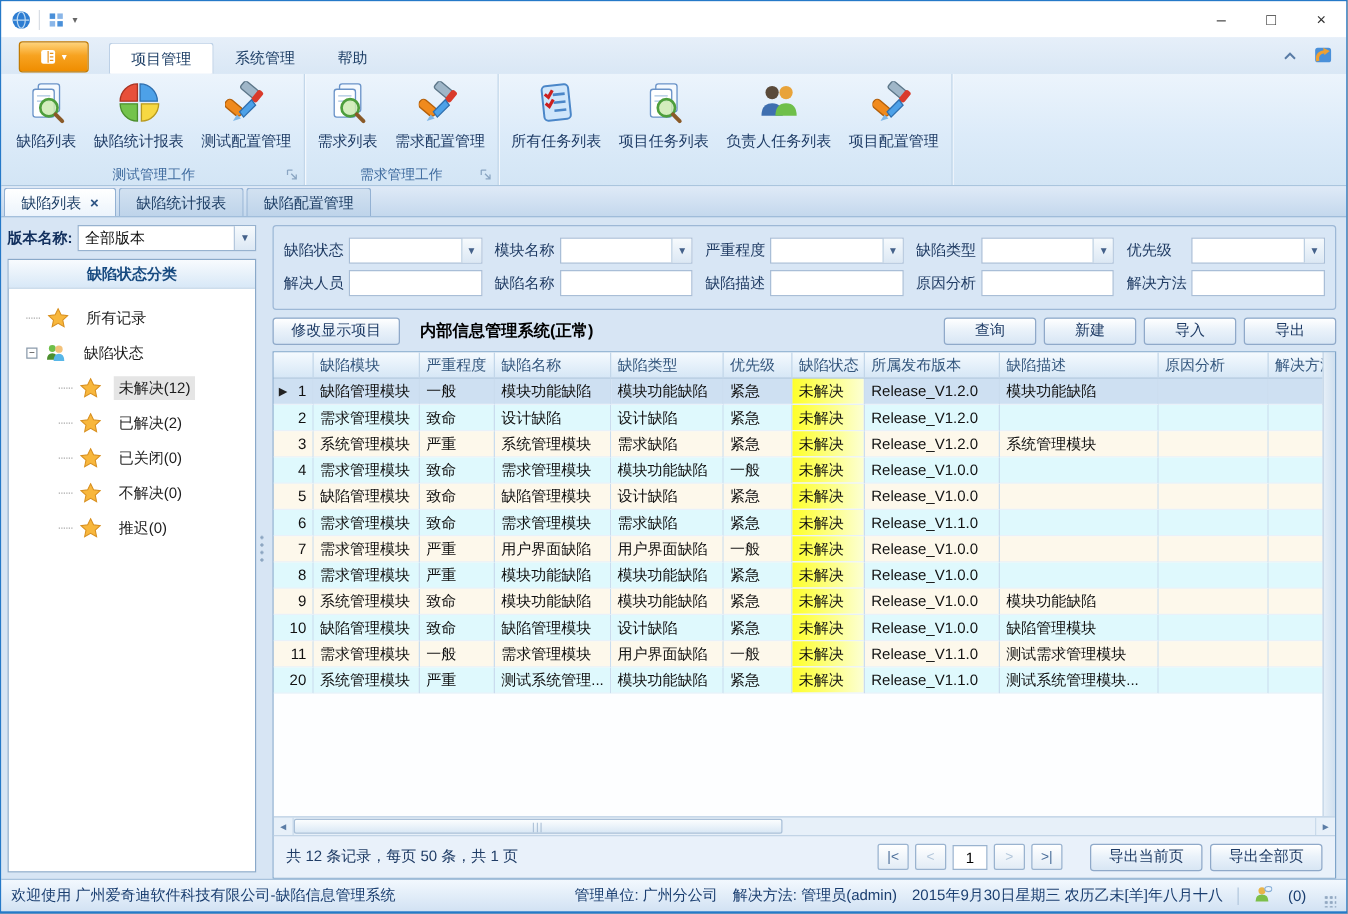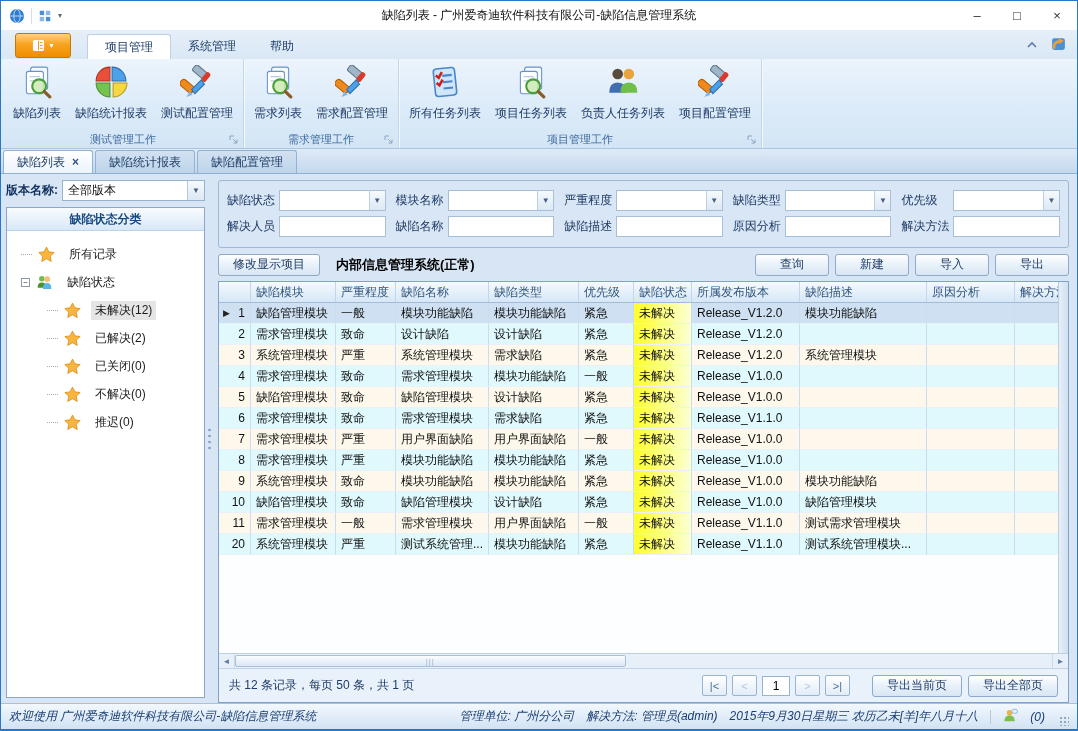--- a/index.html
+++ b/index.html
@@ -115,21 +115,21 @@
   .grid-footer{height:34px;background:#e9f1fa;border-top:1px solid #c2d4e6;display:flex;align-items:center;padding:0 10px;gap:6px;flex:none;justify-content:center;}
   .finfo{color:#1f3c66;}
   .pager{display:flex;gap:5px;margin-left:auto;margin-right:16px;align-items:center;}
   .pbtn{min-width:25px;height:21px;border:1px solid #9ab3cf;border-radius:2px;background:linear-gradient(#ffffff,#e2ecf6);
         color:#4a6d99;display:flex;align-items:center;justify-content:center;font-size:11px;}
   .pbtn.dim{color:#b2c6da;}
   .pinput{width:28px;height:20px;border:1px solid #9ab3cf;background:#fff;text-align:center;font:inherit;padding:0;}
 
   
   .statusbar{height:26px;background:linear-gradient(#f2f8fe,#d2e2f3);border-top:1px solid #a8c2dc;display:flex;align-items:center;
-             padding:0 8px;color:#1a3e70;flex:none;font-style:italic;}
+             padding:0 8px;color:#1a3e70;flex:none;}
   .sb-right{margin-left:auto;display:flex;align-items:center;gap:12px;}
   .sb-div{width:1px;height:14px;background:#b3c8dd;}
   .sb-grip{width:10px;height:10px;background:radial-gradient(circle,#93a9c2 1px,transparent 1.5px);background-size:4px 4px;margin-left:2px;align-self:flex-end;}
 </style>
 </head>
 <body>
 
 <div class="app">
 
   <div class="titlebar">
@@ -145,21 +145,20 @@
       <span>
           <svg width="14" height="14" viewBox="0 0 16 16">
             <rect x="2" y="2" width="5" height="5" fill="#4a90d9"></rect>
             <rect x="9" y="2" width="5" height="5" fill="#8ab6e8"></rect>
             <rect x="2" y="9" width="5" height="5" fill="#8ab6e8"></rect>
             <rect x="9" y="9" width="5" height="5" fill="#4a90d9"></rect>
           </svg>
         </span>
       <span class="caret">▾</span>
     </div>
-    <div class="win-title">缺陷列表 - 广州爱奇迪软件科技有限公司-缺陷信息管理系统</div>
     <div class="win-controls">
       <span class="wbtn">–</span>
       <span class="wbtn">□</span>
       <span class="wbtn">×</span>
     </div>
   </div>
 
   <div class="ribbon-tabs">
     <div class="app-button">
       <svg width="13" height="13" viewBox="0 0 14 14">
@@ -298,27 +297,20 @@
         <div class="rbtn">
             <span><svg viewBox="0 0 32 32">
                 <rect x="12" y="3" width="14" height="7" rx="2" transform="rotate(40 19 6)" fill="#9fb6c8" stroke="#5c7688"></rect>
                 <rect x="3" y="13" width="7" height="15" rx="3" transform="rotate(-50 6 20)" fill="#f08a1d" stroke="#b35f0a"></rect>
                 <rect x="22" y="6" width="5" height="10" rx="2" transform="rotate(40 24 11)" fill="#d93a2b"></rect>
                 <path d="M20 14 l-9 9 3 4 9-9 z" fill="#4da1e8" stroke="#2f6fae"></path>
                 <path d="M9 25 l-3 5 6-2 z" fill="#7fb7e8"></path>
               </svg></span>
             <span class="rlabel">项目配置管理</span>
           </div>
-      </div>
-      <div class="rgroup-footer">
-          <span>项目管理工作</span>
-        <span class="launcher"><svg width="11" height="11" viewBox="0 0 11 11">
-              <path d="M2 2 h4 M2 2 v4" stroke="#8aa5c2" fill="none"></path>
-              <path d="M5 5 l4 4 M9 5.5 v3.5 h-3.5" stroke="#8aa5c2" fill="none"></path>
-            </svg></span>
       </div>
     </div>
   </div>
 
   <div class="doc-tabs">
       <div class="dtab active">
         <span>缺陷列表</span>
         <span class="close">×</span>
       </div>
       <div class="dtab">

